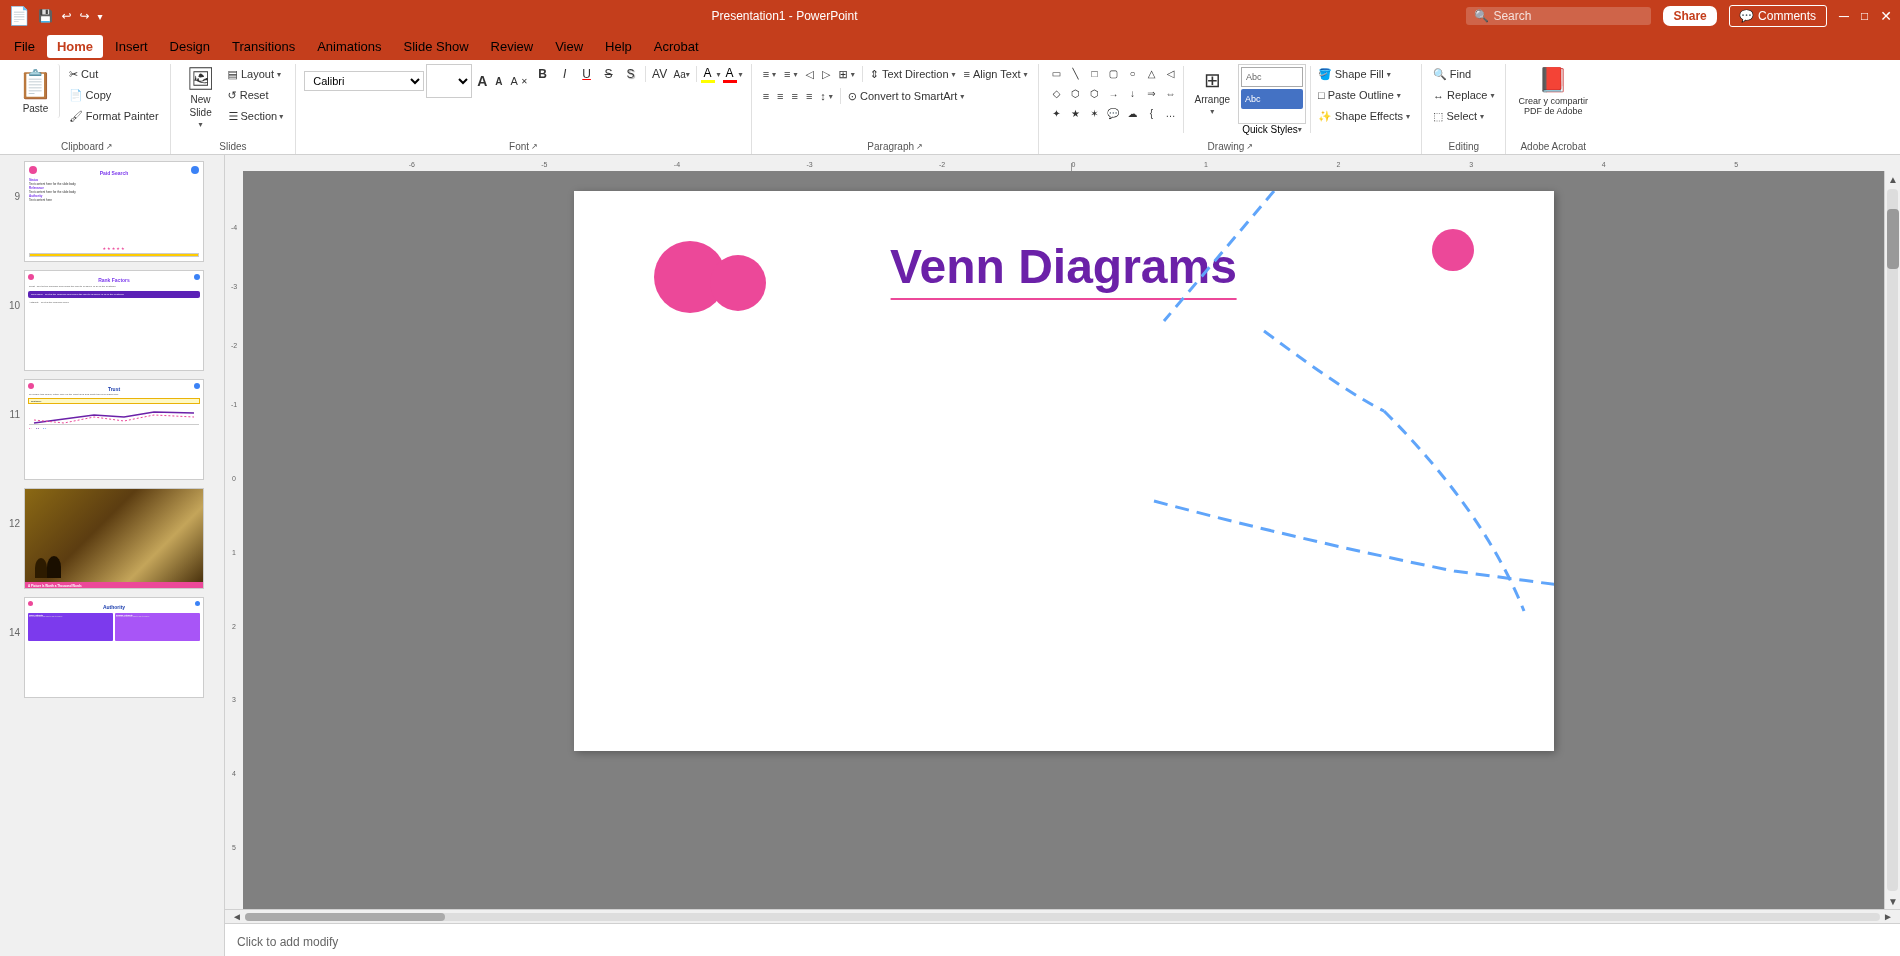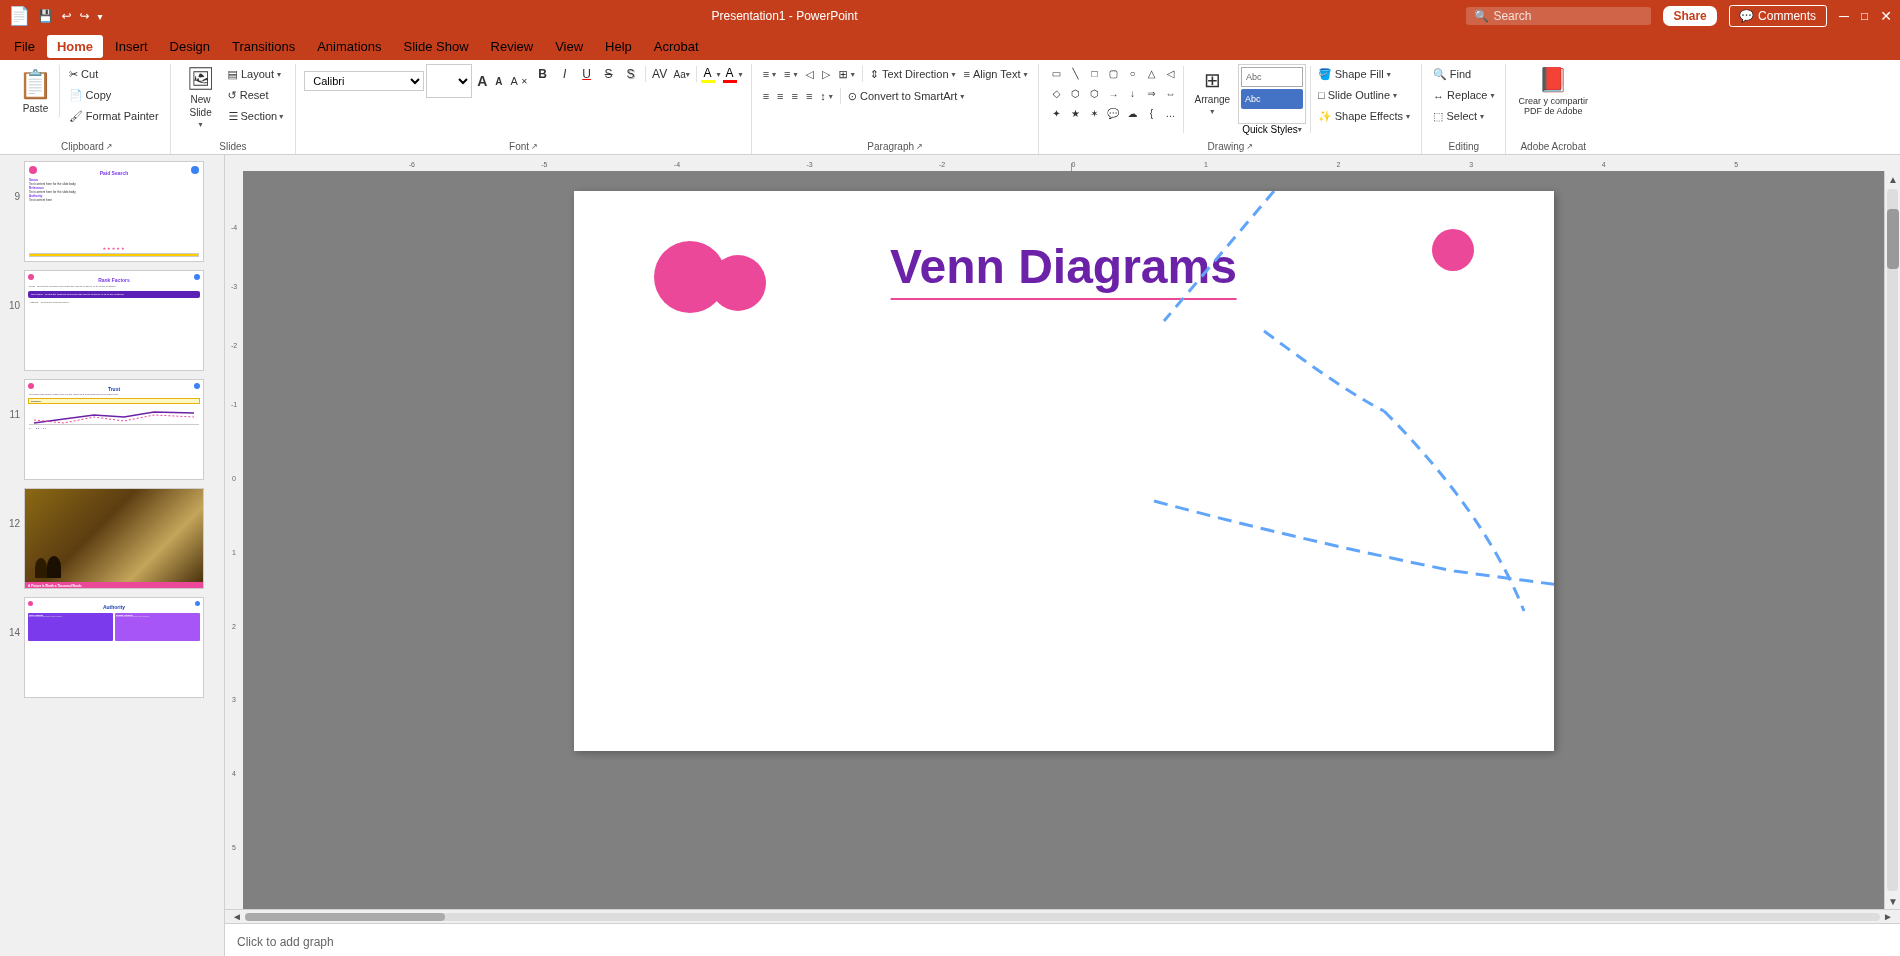--- a/index.html
+++ b/index.html
@@ -601,21 +601,21 @@
         <div class="ribbon-separator"></div>
 
         <div class="ribbon-column">
           <div class="ribbon-btn-small">
             <span>🪣</span>
             <span>Shape Fill</span>
             <span class="dropdown-arrow">▾</span>
           </div>
           <div class="ribbon-btn-small">
             <span>□</span>
-            <span>Slide Outline</span>
+            <span>Paste Outline</span>
             <span class="dropdown-arrow">▾</span>
           </div>
           <div class="ribbon-btn-small">
             <span>✨</span>
             <span>Shape Effects</span>
             <span class="dropdown-arrow">▾</span>
           </div>
         </div>
       </div>
       <div class="ribbon-group-label">
@@ -848,17 +848,17 @@
 
     <div id="scrollbar-h">
       <div class="scroll-arrow">◄</div>
       <div class="track">
         <div class="thumb"></div>
       </div>
       <div class="scroll-arrow">►</div>
     </div>
 
     <div id="notes-area">
-      <span>Click to add graph</span>
+      <span>Click to add modify</span>
     </div>
   </div>
 
 </div>
 
 </body></html>

